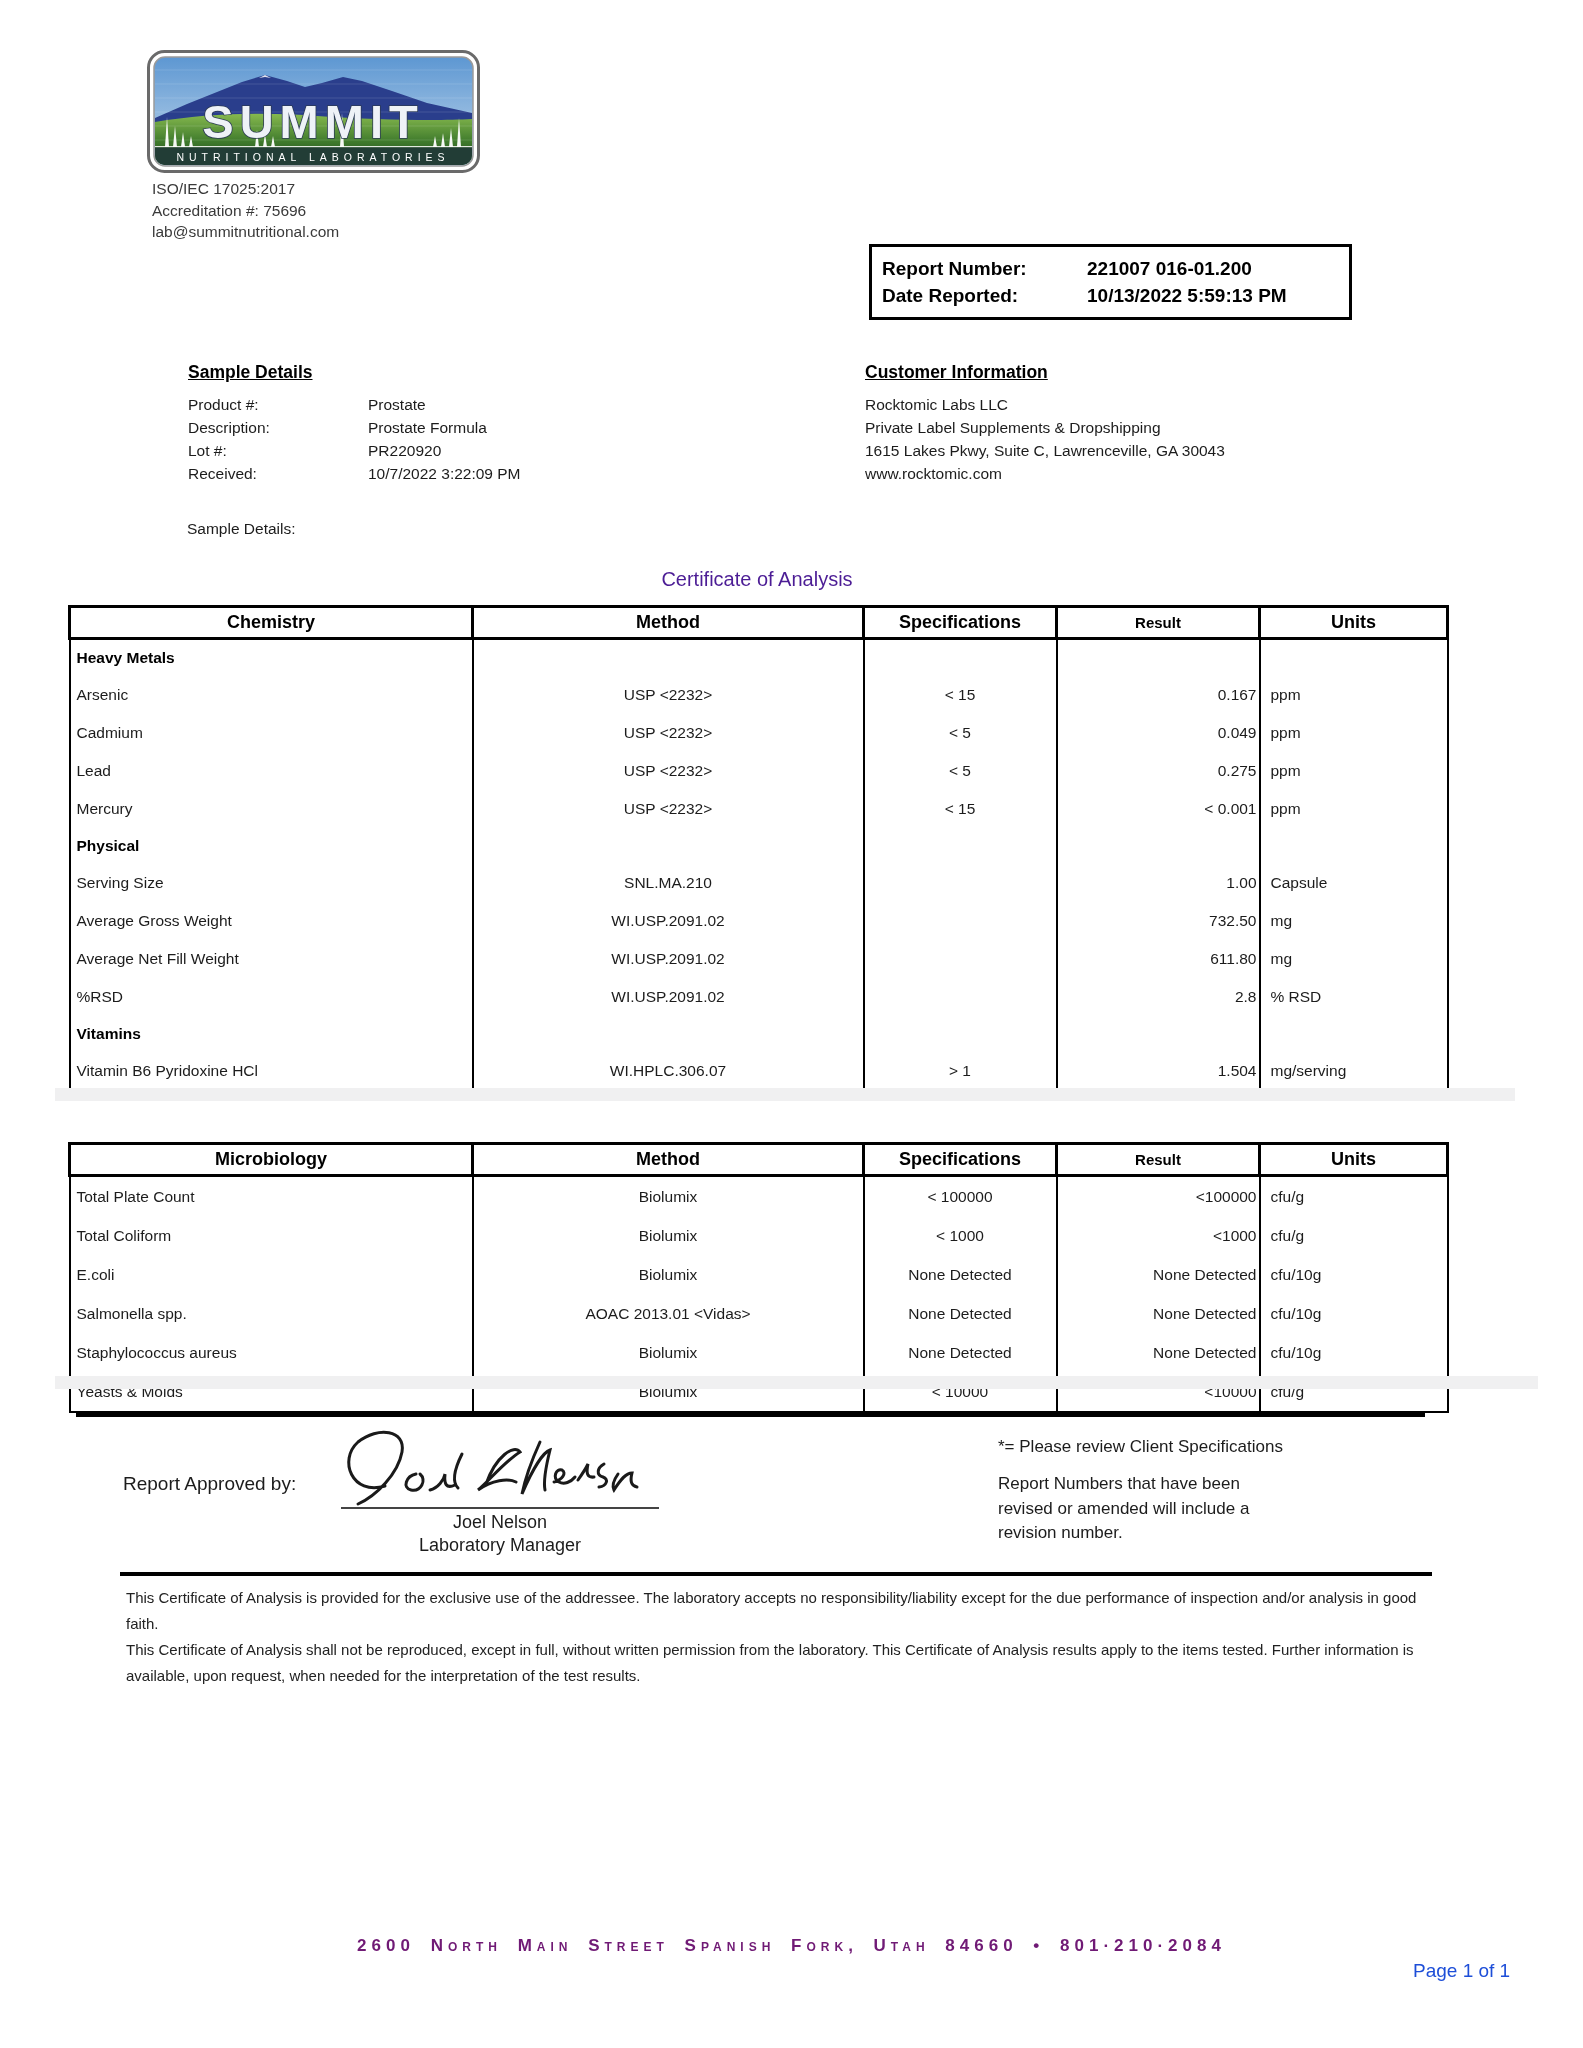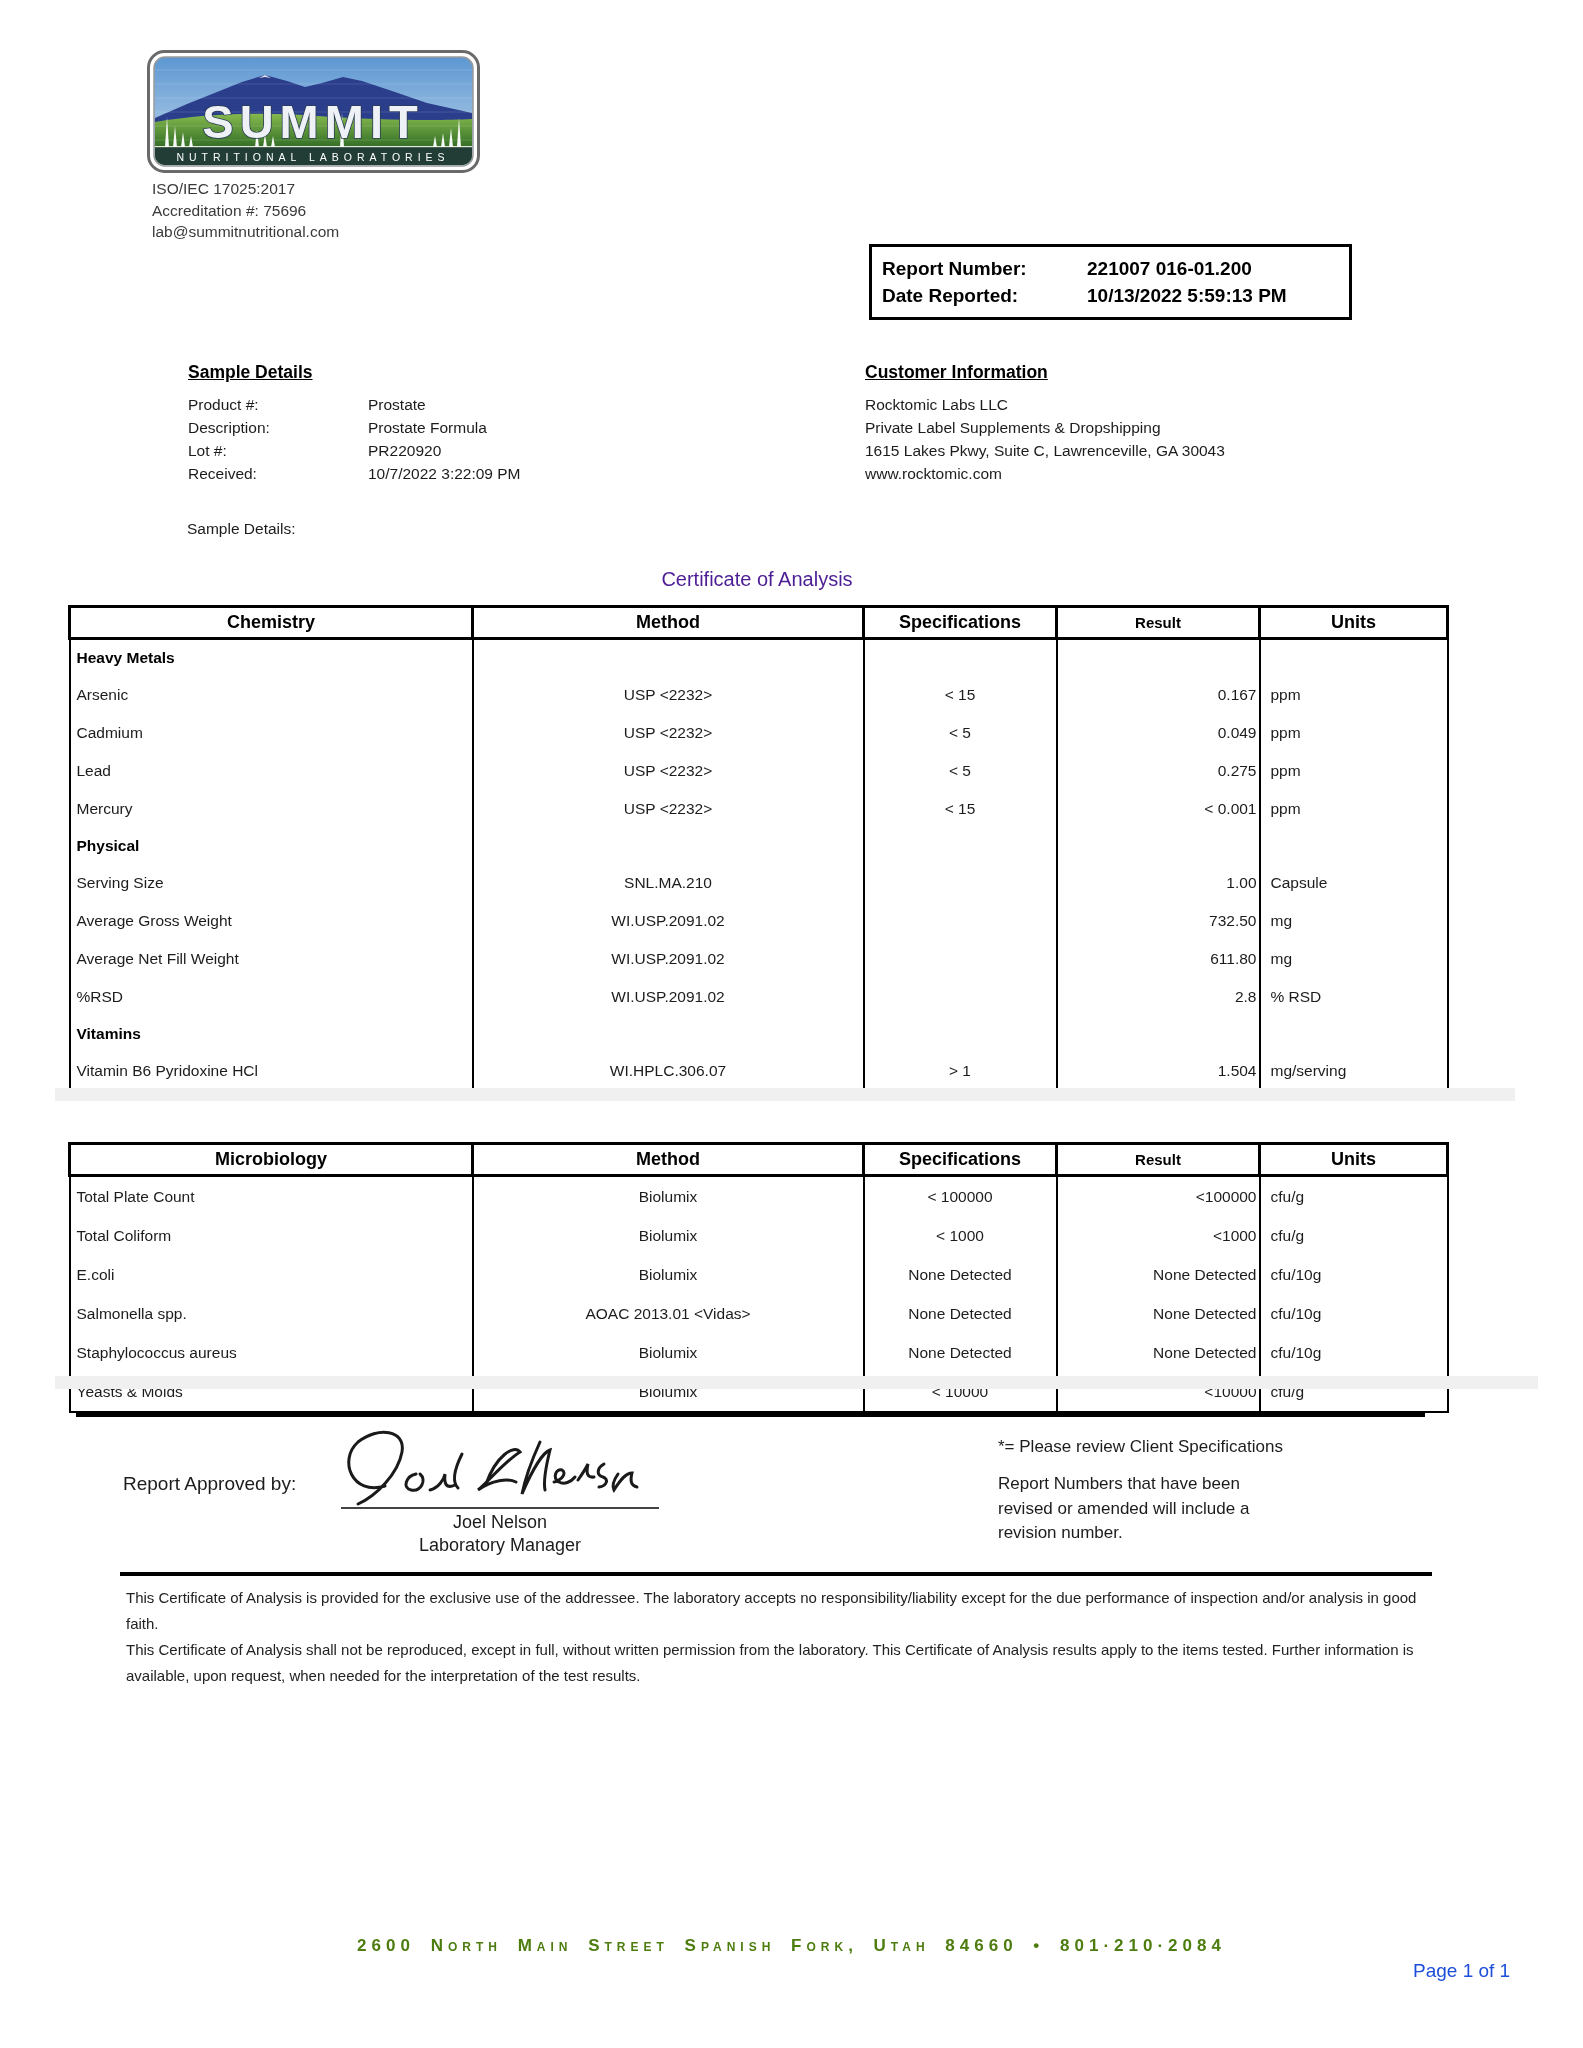--- a/index.html
+++ b/index.html
@@ -70,21 +70,21 @@
   .note-revision{position:absolute;left:998px;top:1472px;font-size:17px;line-height:24.5px;width:340px;}
 
   
   .disclaimer{position:absolute;left:126px;top:1585px;width:1300px;font-size:15px;
               line-height:26px;color:#222;}
   .disclaimer p{margin:0;}
 
   
   .footer-address{position:absolute;left:0;top:1936px;width:1583px;text-align:center;
                   font-variant:small-caps;font-weight:bold;font-size:17px;letter-spacing:5px;
-                  word-spacing:6px;color:#4d7c0f;}
+                  word-spacing:6px;color:#701a75;}
   .page-number{position:absolute;left:1413px;top:1960px;font-size:19px;color:#1d4ed8;}
 </style>
 </head>
 <body>
 
 <div class="page">
 
   <svg class="logo" viewBox="0 0 333 123">
     <defs>
       <linearGradient id="sky" x1="0" y1="0" x2="0" y2="1">

